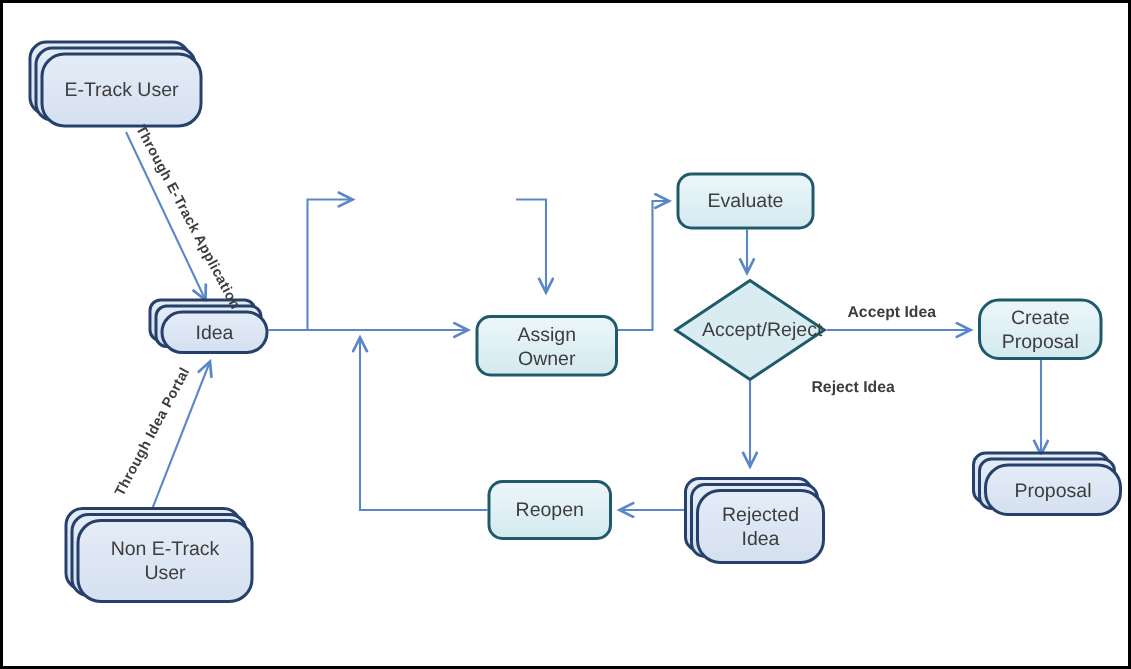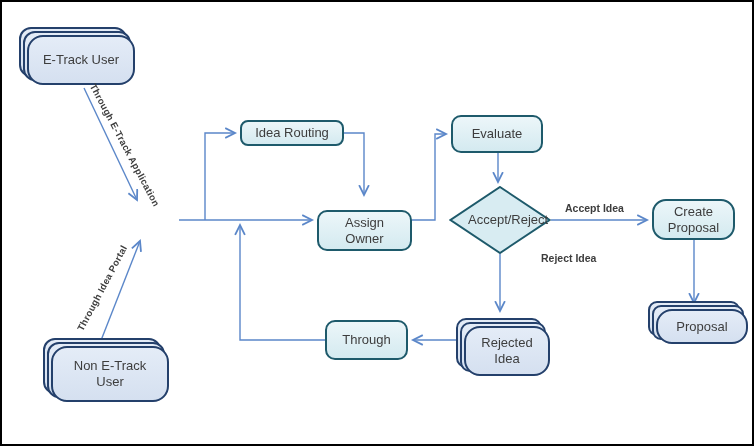--- a/index.html
+++ b/index.html
@@ -86,20 +86,27 @@
   </svg>
 
   <div class="stack" style="left:25px;top:33px;width:108px;height:50px;--r:12px;">
     <div class="layer b2"></div>
     <div class="layer b1"></div>
     <div class="layer front">
       <span class="lbl">E-Track User</span>
     </div>
   </div>
 
+  <div class="stack" style="left:105px;top:205px;width:72px;height:29px;--r:8px;">
+    <div class="layer b2"></div>
+    <div class="layer b1"></div>
+    <div class="layer front">
+      <span class="lbl">Idea</span>
+    </div>
+  </div>
 
   <div class="stack" style="left:49px;top:344px;width:118px;height:56px;--r:12px;">
     <div class="layer b2"></div>
     <div class="layer b1"></div>
     <div class="layer front">
       <span class="lbl" style="width:100px;">Non E-Track User</span>
     </div>
   </div>
 
   <div class="stack" style="left:654px;top:307px;width:92px;height:35px;--r:9px;">
@@ -111,38 +118,35 @@
   </div>
 
   <div class="stack" style="left:462px;top:324px;width:86px;height:50px;--r:10px;">
     <div class="layer b2"></div>
     <div class="layer b1"></div>
     <div class="layer front">
       <span class="lbl" style="width:64px;">Rejected Idea</span>
     </div>
   </div>
 
-  <div class="process" style="left:238px;top:118px;width:104px;height:26px;--r:8px;">
-    <span class="lbl">Idea Routing</span>
-  </div>
 
   <div class="process" style="left:315px;top:208px;width:95px;height:41px;--r:10px;">
     <span class="lbl" style="width:60px;">Assign Owner</span>
   </div>
 
   <div class="process" style="left:449px;top:113px;width:92px;height:38px;--r:10px;">
     <span class="lbl">Evaluate</span>
   </div>
 
   <div class="process" style="left:650px;top:197px;width:83px;height:41px;border-radius:14px;--r:10px;">
     <span class="lbl" style="width:64px;">Create Proposal</span>
   </div>
 
   <div class="process" style="left:323px;top:318px;width:83px;height:40px;--r:10px;">
-    <span class="lbl">Through</span>
+    <span class="lbl">Reopen</span>
   </div>
 
   <div class="diamond" style="left:447px;top:184px;width:102px;height:68px;">
     <svg width="102" height="68">
       <polygon points="51,1 100.5,34 51,67 1.5,34" fill="#d8ecf2" stroke="#1e5a6b" stroke-width="2"></polygon>
     </svg>
     <div class="lbl">
       <span class="dlbl-inner">Accept/Reject</span>
     </div>
   </div>

